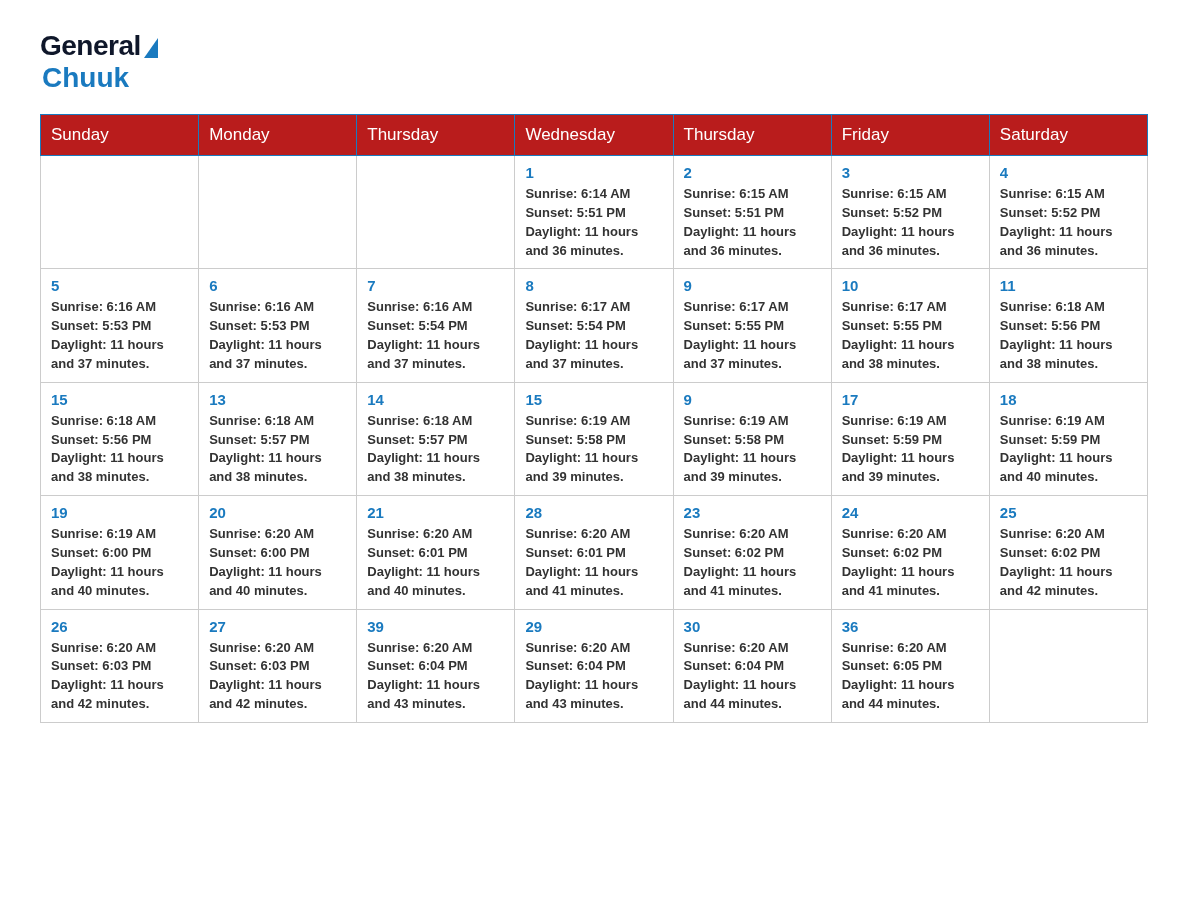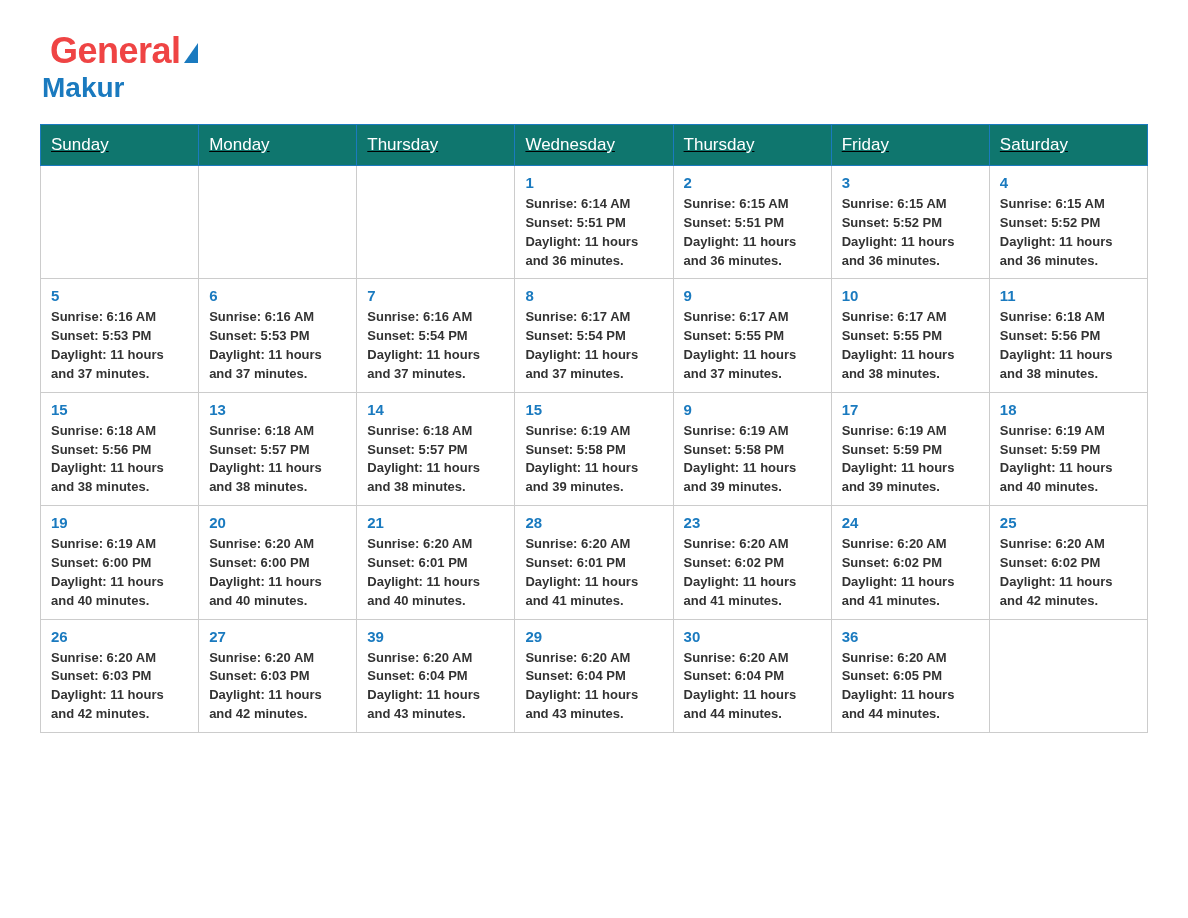--- a/index.html
+++ b/index.html
@@ -19,25 +19,24 @@
     .logo {
       display: flex;
       flex-direction: column;
       align-items: flex-start;
     }
     .logo-top {
       display: flex;
       align-items: center;
     }
     .logo-general {
-      font-size: 36px;
-      font-weight: bold;
-      color: #ef4444;
+      font-size: 28px;
+      font-weight: bold;
+      color: #0f172a;
       letter-spacing: -0.5px;
-      margin-left: 10px;
     }
     .logo-triangle {
       width: 0;
       height: 0;
       border-left: 14px solid transparent;
       border-right: 0px solid transparent;
       border-bottom: 20px solid #1a7abf;
       margin-left: 3px;
       margin-top: 4px;
     }
@@ -60,22 +59,21 @@
       font-size: 22px;
       color: #333;
       margin-top: 4px;
     }
     .calendar {
       width: 100%;
       border-collapse: collapse;
       table-layout: fixed;
     }
     .calendar thead tr {
-      background-color: #0f766e;
-      text-decoration: underline;
+      background-color: #b91c1c;
     }
     .calendar thead th {
       color: #fff;
       font-size: 17px;
       font-weight: normal;
       padding: 10px 10px;
       text-align: left;
       border: 1px solid #1a7abf;
     }
     .calendar tbody td {
@@ -109,21 +107,21 @@
   </style>
 </head>
 <body>
 
 <div class="header">
   <div class="logo">
     <div class="logo-top">
       <span class="logo-general">General</span>
       <span class="logo-triangle"></span>
     </div>
-    <span class="logo-blue">Makur</span>
+    <span class="logo-blue">Chuuk</span>
   </div>
 </div>
 
 <table class="calendar">
   <thead>
     <tr>
     <th>Sunday</th>
         <th>Monday</th>
         <th>Thursday</th>
         <th>Wednesday</th>

